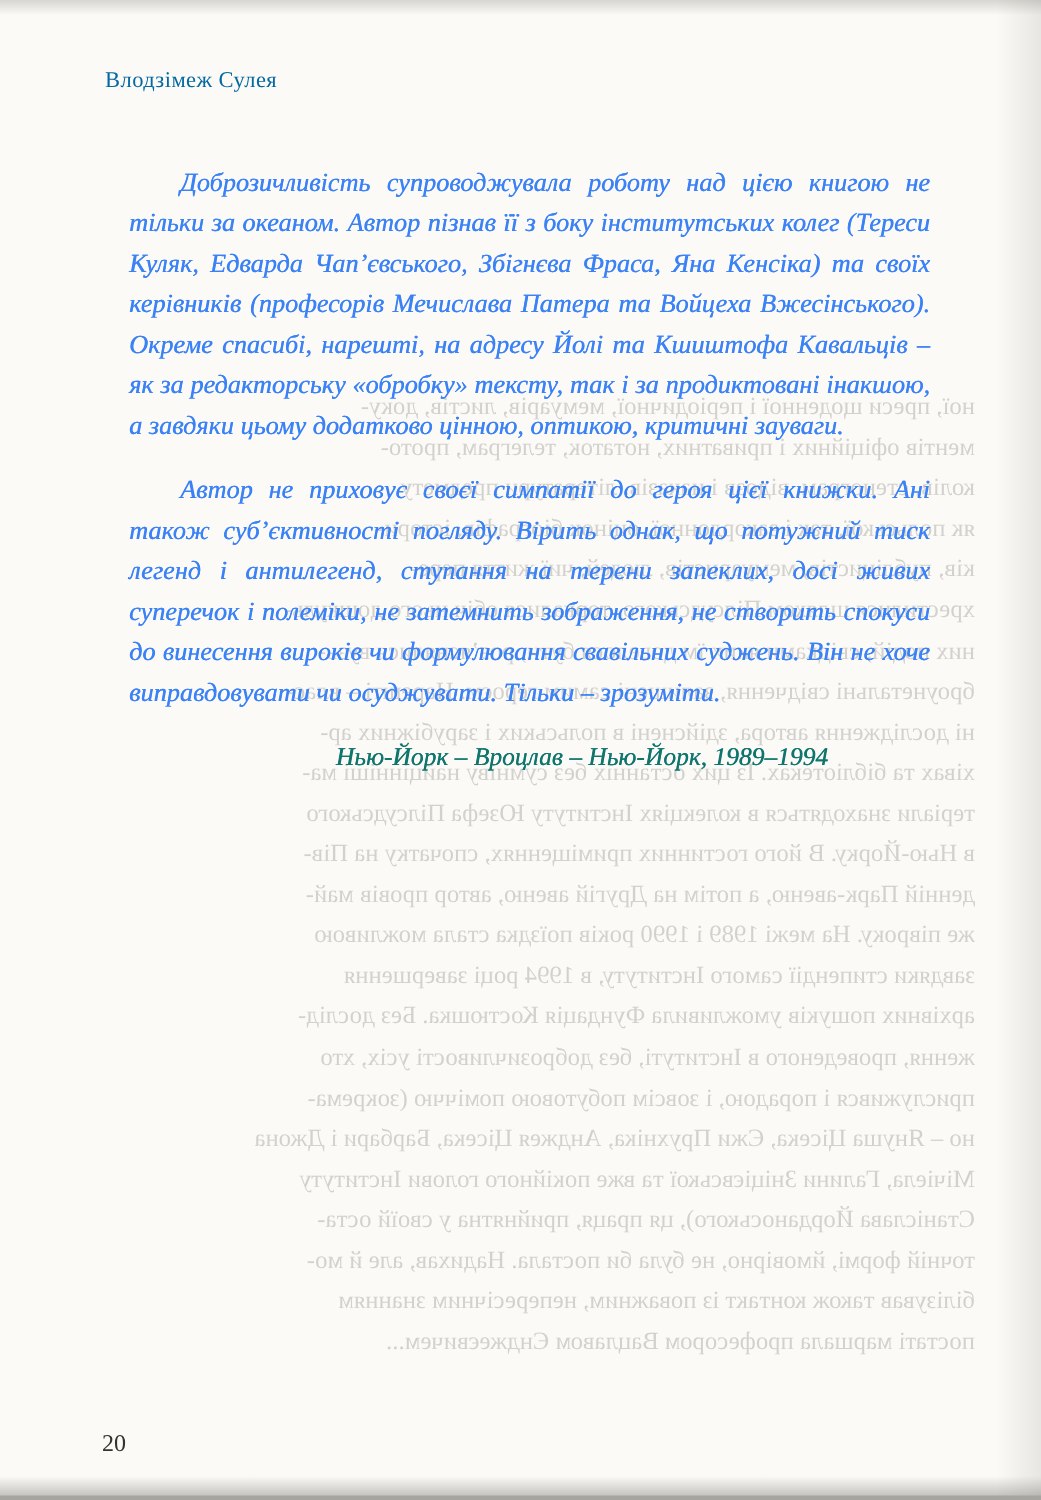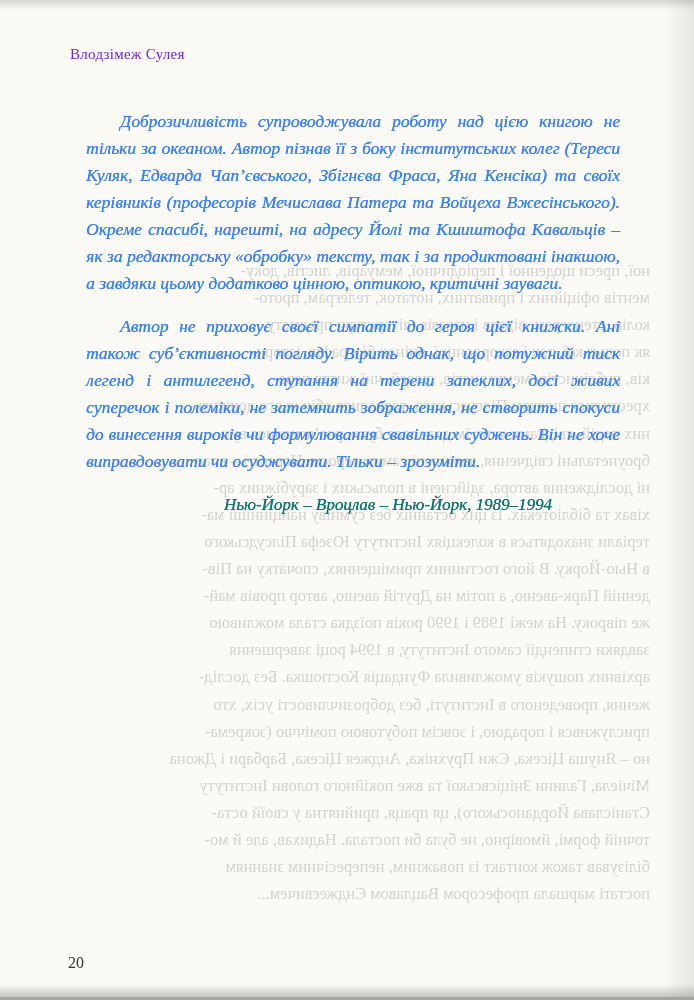--- a/index.html
+++ b/index.html
@@ -39,21 +39,21 @@
   }
 
   
   .running-header {
     position: absolute;
     top: 46px; left: 70px; right: 58px;
     display: flex;
     justify-content: space-between;
     align-items: center;
     font-size: 15px;
-    color: #6d28d9;
+    color: #0369a1;
     z-index: 3;
   }
   .running-header .author { font-weight: normal; letter-spacing: 0.3px; }
   .running-header .book-title { font-weight: bold; letter-spacing: 0.6px; }
 
   
   .text-column {
     position: absolute;
     top: 92px; left: 70px; right: 58px;
     z-index: 2;

